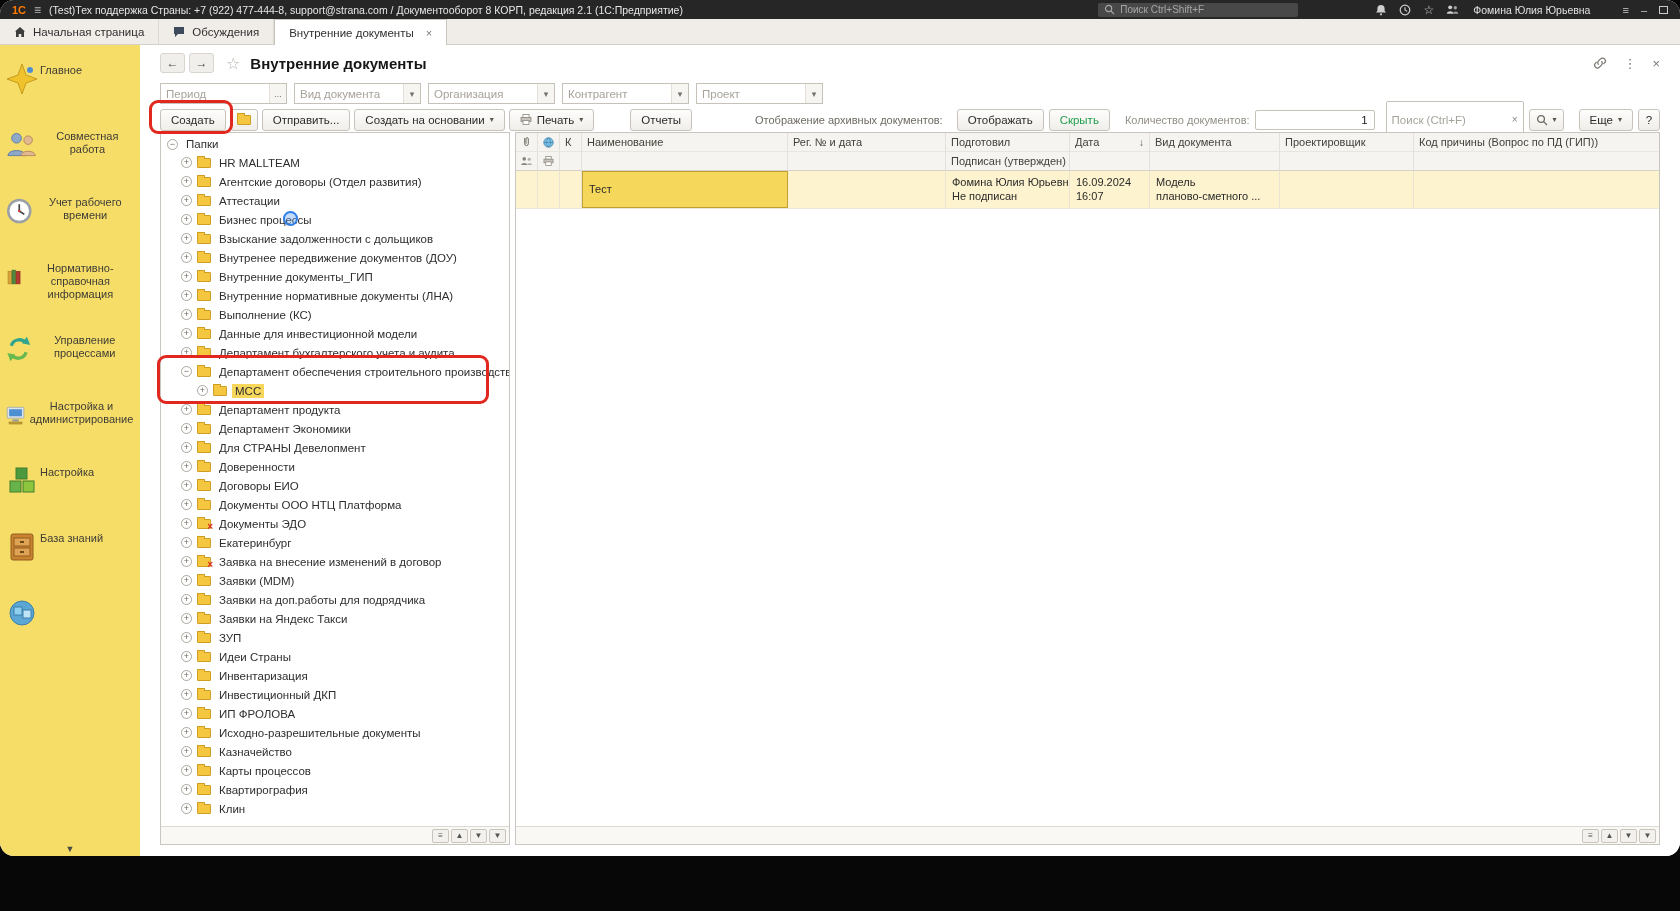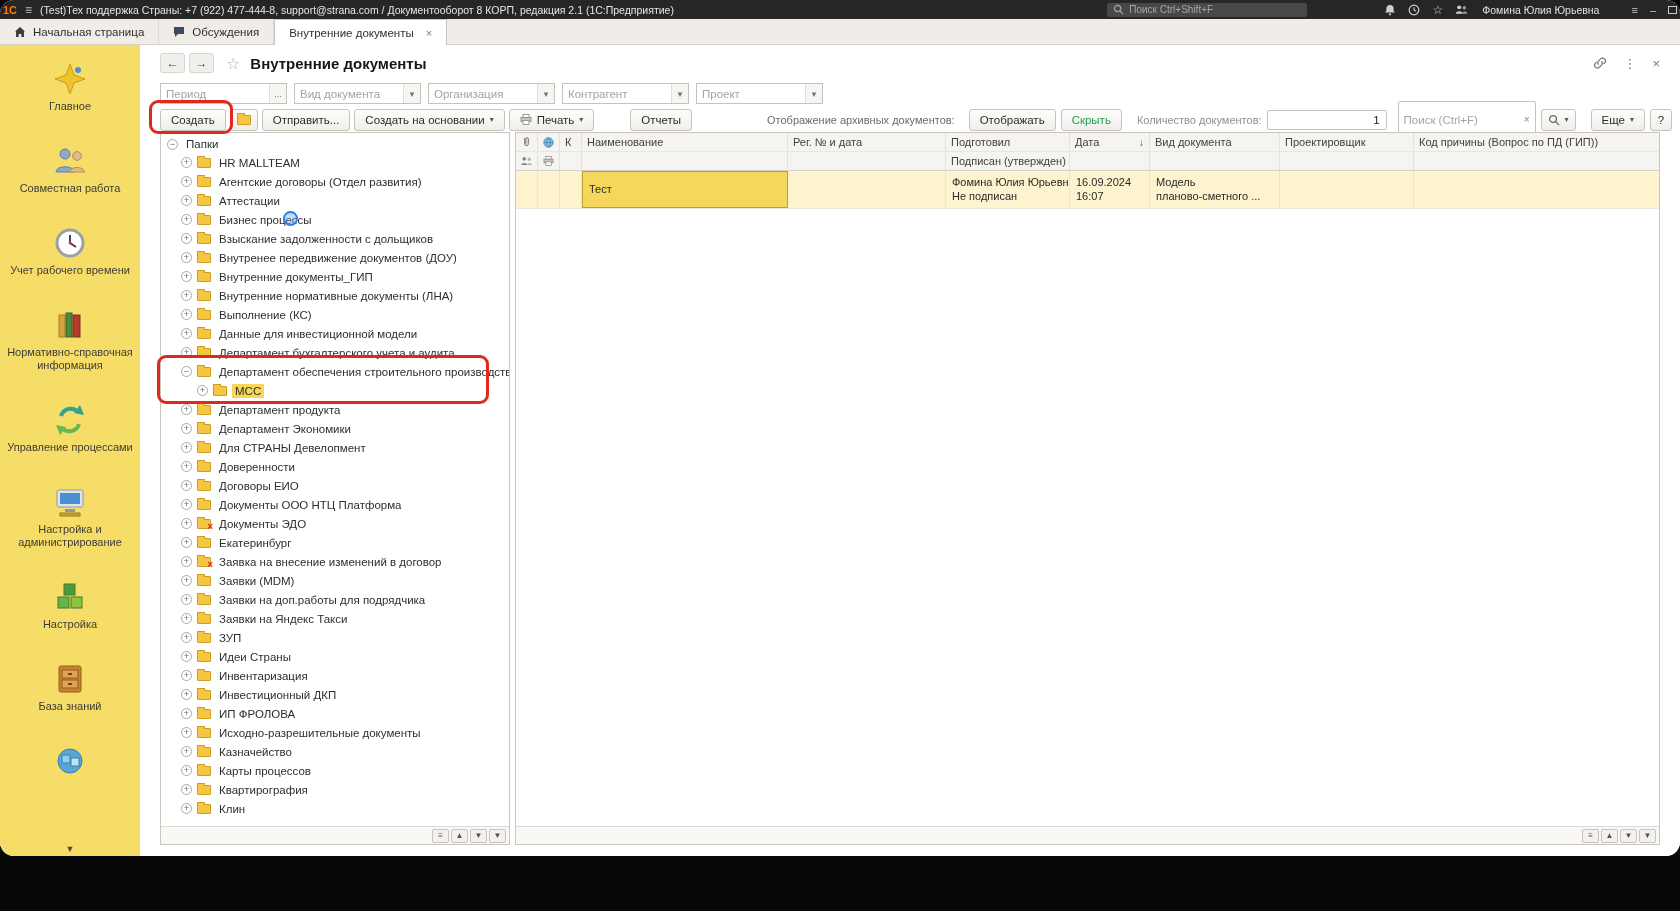--- a/index.html
+++ b/index.html
@@ -1,21 +1,21 @@
 <!DOCTYPE html>
 <html><head>
 <meta charset="utf-8">
 <style>
   *{box-sizing:border-box;margin:0;padding:0}
   html,body{width:1680px;height:911px;overflow:hidden}
   body{background:#070707;font-family:"Liberation Sans","DejaVu Sans",sans-serif}
   .window{position:absolute;left:0;top:0;width:1680px;height:856px;background:#fff;border-radius:14px;overflow:hidden}
 
   
-  .titlebar{position:absolute;left:0;top:0;right:0;height:19px;background:#262626;display:flex;align-items:center;padding:0 3px;gap:8px;color:#DDD}
+  .titlebar{position:absolute;left:0;top:0;right:0;height:19px;background:#262626;display:flex;align-items:center;padding:0 12px;gap:8px;color:#DDD}
   .logo{color:#FF7A00;font-weight:bold;font-size:11px}
   .tb-menu{color:#BBB;font-size:12px;cursor:pointer}
   .tb-title{flex:1;font-size:10.5px;color:#E6E6E6;white-space:nowrap;overflow:hidden}
   .tb-search{width:200px;height:14px;background:rgba(255,255,255,.16);border-radius:2px;display:flex;align-items:center;gap:5px;padding:0 6px;cursor:text}
   .tb-search span{font-size:10px;color:#A6A6A6;white-space:nowrap}
   .tb-spacer{width:60px}
   .tb-icons{display:flex;align-items:center;gap:11px}
   .tb-ic{width:13px;height:13px;display:flex;align-items:center;justify-content:center;color:#CFCFCF;font-size:12px;cursor:pointer}
   .tb-user{font-size:10.5px;color:#E0E0E0;margin:0 6px;white-space:nowrap;cursor:pointer}
   .win-ctrl{display:flex;align-items:center;gap:12px;margin-left:18px}
@@ -23,42 +23,42 @@
   .wc-box{width:9px;height:8px;border:1px solid #CCC;display:inline-block}
 
   
   .tabbar{position:absolute;left:0;top:19px;right:0;height:26px;background:#F0EDE9;border-bottom:1px solid #D4D0CA;display:flex;align-items:stretch}
   .tab{display:flex;align-items:center;gap:7px;padding:0 14px;font-size:11.5px;color:#2F2F2F;border-right:1px solid #DCD8D2;cursor:pointer;white-space:nowrap}
   .tab.active{background:#fff;border:1px solid #C9C5BF;border-bottom:none;margin-bottom:-1px}
   .tab-close{color:#7A7A7A;font-size:11px;margin-left:5px;cursor:pointer}
 
   
   .sidebar{position:absolute;left:0;top:45px;bottom:0;width:140px;background:#F6DD68;display:flex;flex-direction:column;align-items:center;padding-top:16px;overflow:hidden}
-  .sb-item{width:132px;display:flex;flex-direction:column;align-items:center;margin-bottom:30px;cursor:pointer;text-align:center}
+  .sb-item{width:132px;display:flex;flex-direction:row;margin-bottom:30px;cursor:pointer;text-align:center}
   .sb-label{font-size:11px;line-height:13px;color:#3E3C36;margin-top:3px}
   .sb-more{position:absolute;bottom:2px;left:0;right:0;text-align:center;font-size:9px;color:#4A4A44;cursor:pointer}
 
   
   .main{position:absolute;left:140px;top:45px;right:0;bottom:0;background:#fff}
   .page-header{position:absolute;left:0;right:0;top:0;height:36px;display:flex;align-items:center;padding:0 20px}
   .nav-btn{width:25px;height:20px;background:#F1EFEB;border:1px solid #D8D4CE;border-radius:3px;color:#4E4A44;font-size:12px;display:flex;align-items:center;justify-content:center;cursor:pointer;margin-right:4px}
   .fav-star{color:#B9B5AC;font-size:16px;margin:0 10px 0 8px;cursor:pointer}
   .page-title{font-size:15px;font-weight:bold;color:#161616}
   .ph-right{margin-left:auto;display:flex;align-items:center;gap:16px;color:#7C7872}
   .ph-ic{cursor:pointer;font-size:13px;display:flex;align-items:center}
 
   
   .filter-row{position:absolute;left:20px;right:20px;top:38px;height:21px;display:flex;gap:7px}
   .combo{width:127px;height:21px;border:1px solid #C6C2BA;border-radius:0;background:#fff;display:flex;overflow:hidden}
   .combo input{flex:1;min-width:0;border:none;outline:none;padding:0 5px;font-size:11.5px;color:#333;font-family:inherit}
   input::placeholder{color:#A7A39B}
   .cb-btn{width:17px;border-left:1px solid #E2DED8;background:#F7F5F1;color:#76726B;font-size:9px;display:flex;align-items:center;justify-content:center;cursor:pointer}
 
   
-  .toolbar{position:absolute;left:20px;right:8px;top:63px;height:23px;display:flex;align-items:center;gap:4px}
+  .toolbar{position:absolute;left:20px;right:20px;top:63px;height:23px;display:flex;align-items:center;gap:4px}
   .btn{height:22px;padding:0 10px;background:linear-gradient(#FDFDFC,#F0EEE9);border:1px solid #C7C3BC;border-radius:3px;color:#2B2B2B;font-size:11.5px;display:inline-flex;align-items:center;gap:5px;cursor:pointer;white-space:nowrap}
   .btn .caret{font-size:8px;color:#5A564F}
   .btn.icon-only{padding:0 6px}
   .btn.green{color:#1E9E4B}
   .tbar-sep{width:28px}
   .tbar-right{margin-left:auto;display:flex;align-items:center;gap:5px}
   .lbl{font-size:11px;color:#6E6A62;white-space:nowrap}
   .lbl.light{color:#938F86}
   .num-input{width:120px;height:20px;border:1px solid #C6C2BA;border-radius:2px;font-size:11.5px;color:#222;text-align:right;padding:0 6px;font-family:inherit;outline:none}
   .search-wrap{width:138px;height:38px;border:1px solid #C6C2BA;border-radius:2px;display:flex;overflow:hidden;background:#fff}

